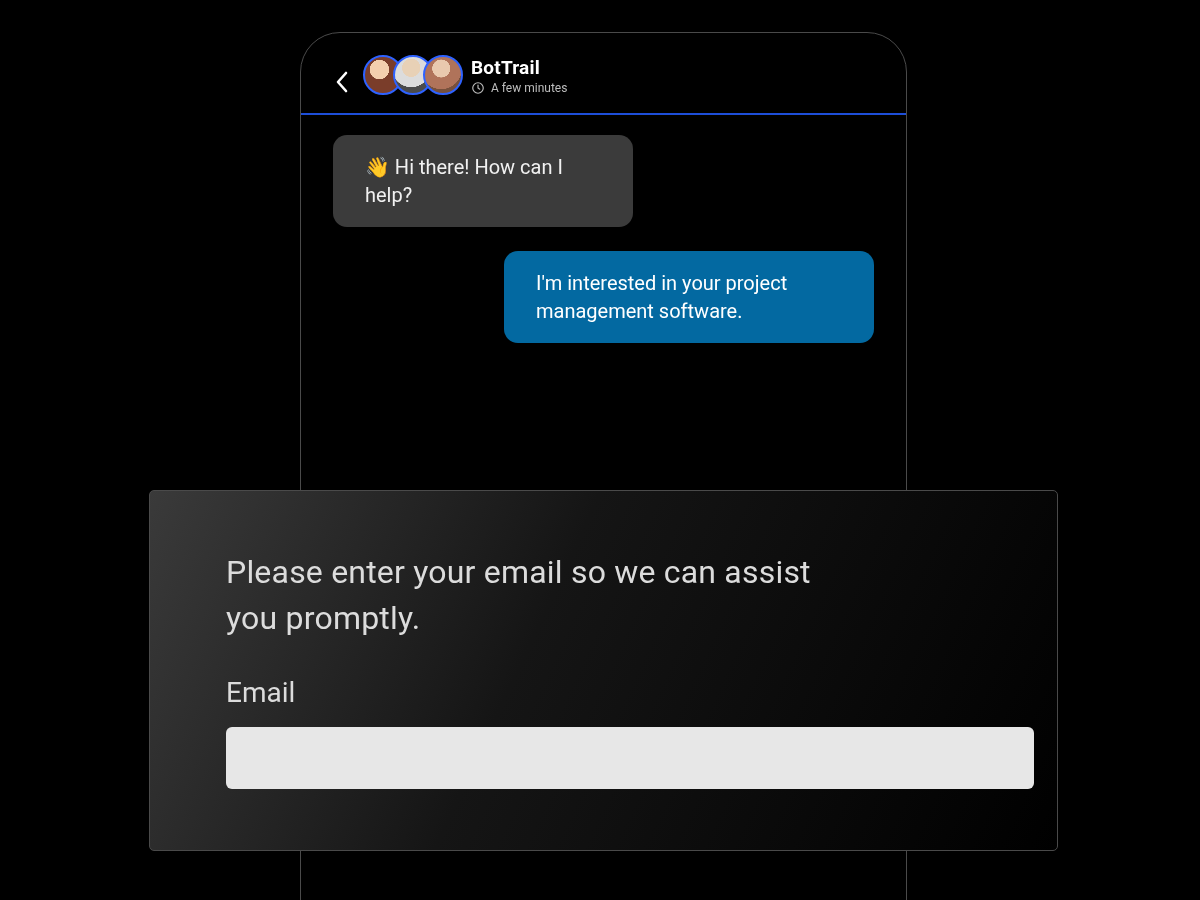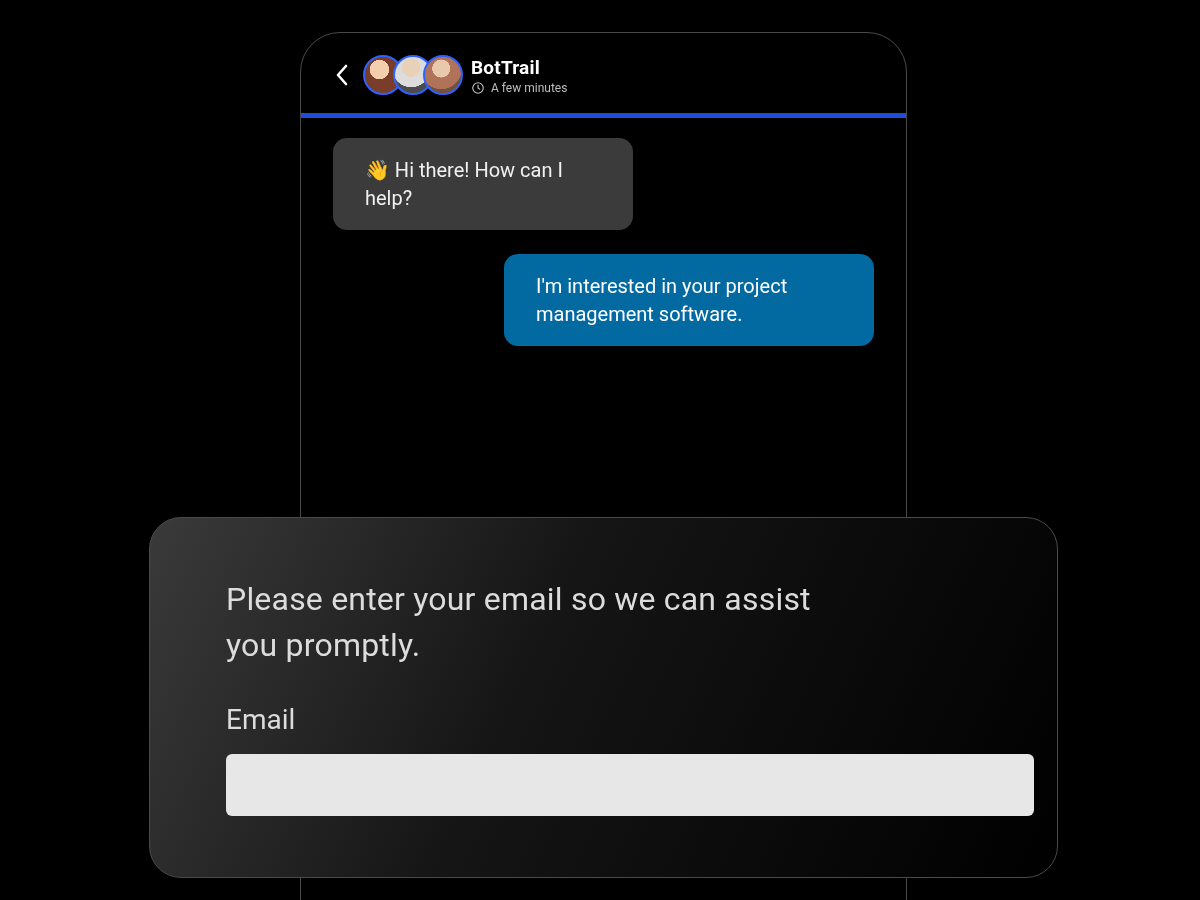--- a/index.html
+++ b/index.html
@@ -20,24 +20,24 @@
     width: 607px;
     height: 1030px;
     border: 1px solid #4a4a4a;
     border-radius: 40px;
     background: #000;
     overflow: hidden;
   }
 
   .phone-header {
     display: flex;
-    align-items: center;
+    align-items: flex-end;
     gap: 8px;
     padding: 22px 28px 18px 28px;
-    border-bottom: 5px solid #1d4ed8;
+    border-bottom: 2px solid #1d4ed8;
   }
 
   .back-btn {
     width: 26px;
     height: 26px;
     display: flex;
     align-items: center;
     justify-content: center;
     cursor: pointer;
   }
@@ -94,25 +94,25 @@
   }
 
   .bot1 { width: 300px; }
 
   .bot2-line1 { margin-bottom: 22px; }
 
   
   .sheet {
     position: absolute;
     left: 149px;
-    top: 517px;
+    top: 490px;
     width: 909px;
     height: 361px;
     border: 1px solid #4a4a4a;
-    border-radius: 32px;
+    border-radius: 5px;
     background: linear-gradient(115deg, #3a3a3a 0%, #151515 42%, #000 100%);
     padding: 58px 76px 40px 76px;
   }
 
   .sheet-prompt {
     font-size: 32px;
     line-height: 1.45;
     color: #dcdcdc;
     font-weight: 400;
     max-width: 620px;

